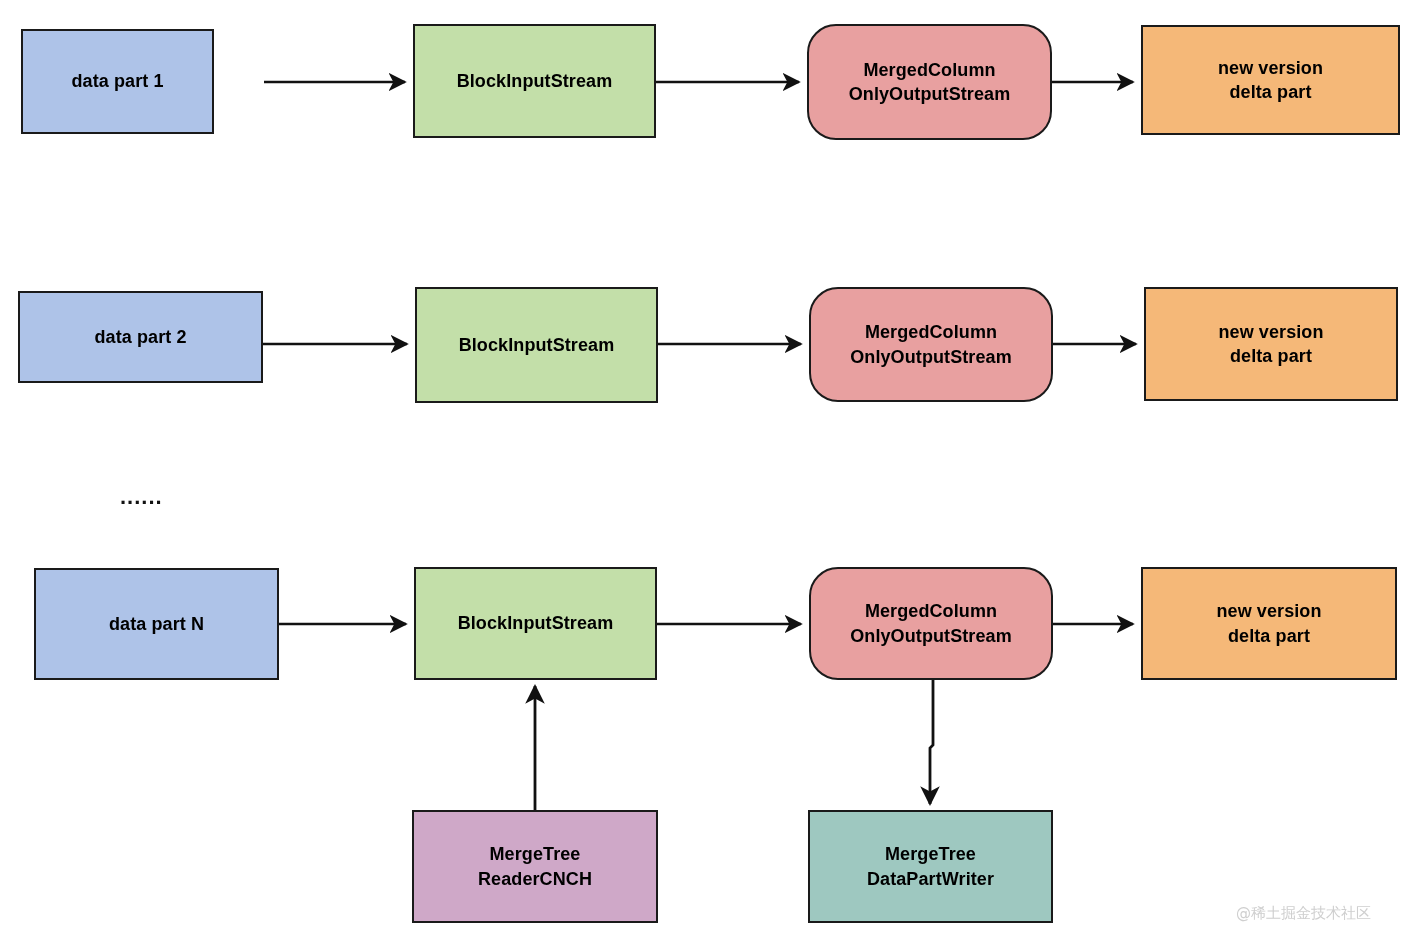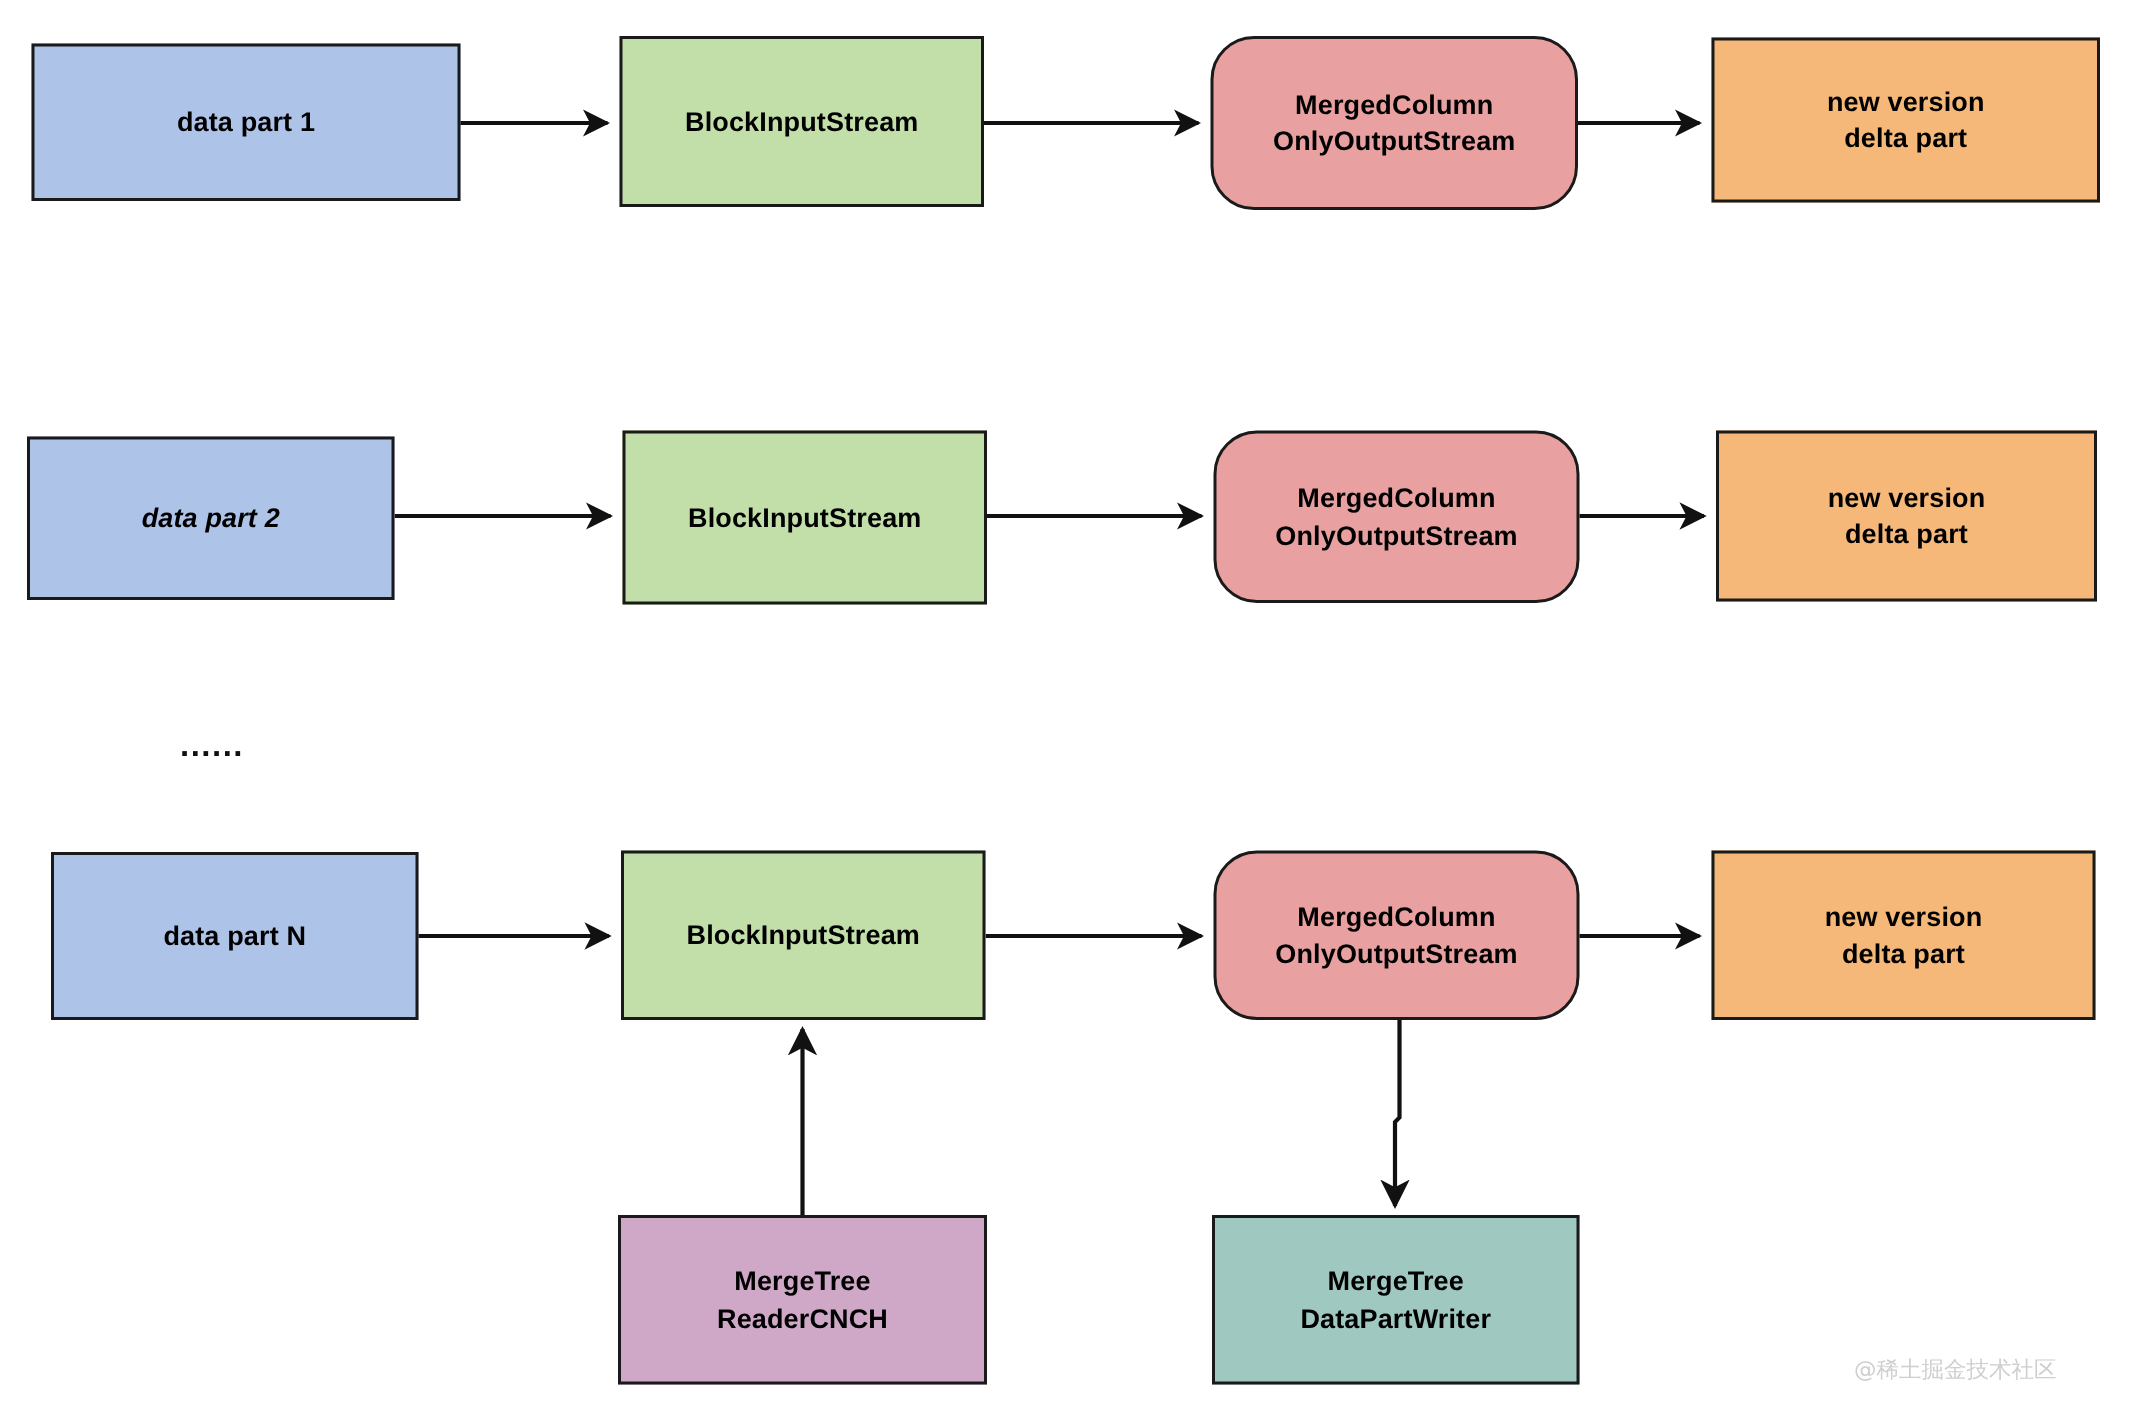--- a/index.html
+++ b/index.html
@@ -85,36 +85,36 @@
 
     <line x1="265" y1="624" x2="406" y2="624" stroke="#111111" stroke-width="2.6" marker-end="url(#arrow)"></line>
     <line x1="657" y1="624" x2="801" y2="624" stroke="#111111" stroke-width="2.6" marker-end="url(#arrow)"></line>
     <line x1="1053" y1="624" x2="1133" y2="624" stroke="#111111" stroke-width="2.6" marker-end="url(#arrow)"></line>
 
     <line x1="535" y1="810" x2="535" y2="686" stroke="#111111" stroke-width="2.8" marker-end="url(#arrow)"></line>
 
     <polyline points="933,680 933,745 930,748 930,804" fill="none" stroke="#111111" stroke-width="2.8" marker-end="url(#arrow)"></polyline>
   </svg>
 
-  <div class="node blue" style="left:21px; top:29px; width:286px; height:105px;">
+  <div class="node blue" style="left:21px; top:29px; width:193px; height:105px;">
     <span>data part 1</span>
   </div>
   <div class="node green" style="left:413px; top:24px; width:243px; height:114px;">
     <span>BlockInputStream</span>
   </div>
   <div class="node pink" style="left:807px; top:24px; width:245px; height:116px;">
     <span>MergedColumn
 OnlyOutputStream</span>
   </div>
   <div class="node orange" style="left:1141px; top:25px; width:259px; height:110px;">
     <span>new version
 delta part</span>
   </div>
 
-  <div class="node blue" style="left:18px; top:291px; width:245px; height:109px;font-style:italic;">
+  <div class="node blue" style="left:18px; top:291px; width:245px; height:92px;">
     <span>data part 2</span>
   </div>
   <div class="node green" style="left:415px; top:287px; width:243px; height:116px;">
     <span>BlockInputStream</span>
   </div>
   <div class="node pink" style="left:809px; top:287px; width:244px; height:115px;">
     <span>MergedColumn
 OnlyOutputStream</span>
   </div>
   <div class="node orange" style="left:1144px; top:287px; width:254px; height:114px;">

